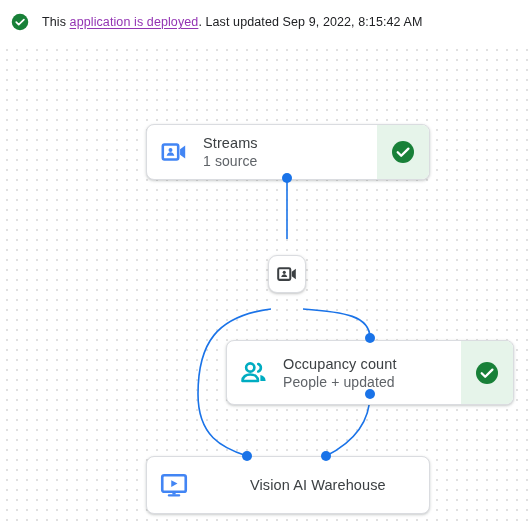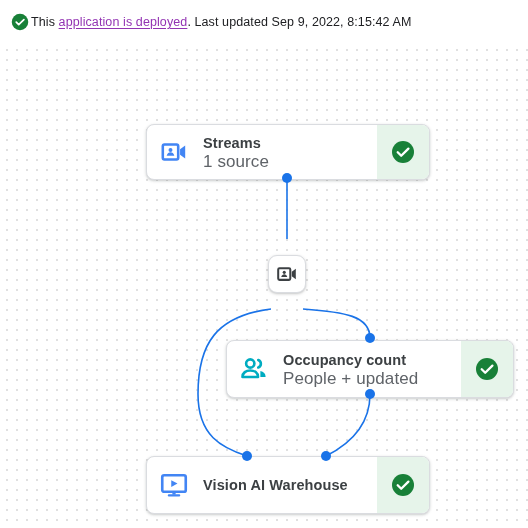--- a/index.html
+++ b/index.html
@@ -24,21 +24,21 @@
     padding-left: 10px;
     background: #ffffff;
     z-index: 6;
   }
   #status-bar .check-wrap {
     width: 20px; height: 20px;
     display: flex; align-items: center; justify-content: center;
     flex: 0 0 auto;
   }
   #status-bar .msg {
-    margin-left: 1px;
+    margin-left: 12px;
     font-size: 12.5px;
     color: #202124;
     letter-spacing: .1px;
     white-space: nowrap;
   }
   #status-bar .msg a,
   #status-bar .msg .link {
     color: #9334b3;
     text-decoration: underline;
     text-underline-offset: 2px;
@@ -81,28 +81,28 @@
   }
   .node-text {
     flex: 1 1 auto;
     display: flex;
     flex-direction: column;
     justify-content: center;
     padding-left: 2px;
   }
   .node-title {
     font-size: 14.5px;
-    font-weight: bold;
+    font-weight: normal;
     color: #3c4043;
     line-height: 18px;
     letter-spacing: .1px;
     white-space: nowrap;
   }
   .node-sub {
-    font-size: 17px;
+    font-size: 14px;
     color: #5f6368;
     line-height: 17px;
     letter-spacing: .1px;
     white-space: nowrap;
     margin-top: 1px;
   }
   .node-status {
     flex: 0 0 52px;
     width: 52px;
     background: #e6f4ea;
@@ -181,21 +181,21 @@
 
   <div id="relay-node" style="left:268px; top:211px;">
     <svg width="22" height="22" viewBox="0 0 24 24" aria-hidden="true">
       <rect x="2.4" y="5.6" width="13.2" height="12.8" rx="1.4" fill="none" stroke="#3c4043" stroke-width="2.2"></rect>
       <circle cx="9" cy="10.2" r="1.7" fill="#3c4043"></circle>
       <path d="M5.7 15.2c.5-1.9 1.9-2.9 3.3-2.9s2.8 1 3.3 2.9z" fill="#3c4043"></path>
       <path d="M17.2 9.6L21.6 6.4v11.2l-4.4-3.2z" fill="#3c4043"></path>
     </svg>
   </div>
 
-  <div class="node" id="node-occupancy" style="left:226px; top:296px; width:288px; height:58px;">
+  <div class="node" id="node-occupancy" style="left:226px; top:296px; width:288px; height:65px;">
     <div class="node-icon">
       <svg width="30" height="30" viewBox="0 0 24 24" aria-hidden="true">
         <circle cx="9" cy="7.6" r="3.3" fill="none" stroke="#00acc1" stroke-width="2.1"></circle>
         <path d="M2.8 18.4c0-3.4 2.8-5.2 6.2-5.2s6.2 1.8 6.2 5.2z" fill="none" stroke="#00acc1" stroke-width="2.1" stroke-linejoin="round"></path>
         <path d="M15.4 4.8a3.2 3.2 0 0 1 0 6" fill="none" stroke="#00acc1" stroke-width="2.1" stroke-linecap="round"></path>
         <path d="M17.1 13.6c2.6.5 4.2 2.3 4.2 4.8h-4.2z" fill="#00acc1"></path>
       </svg>
     </div>
     <div class="node-text">
       <div class="node-title">Occupancy count</div>
@@ -204,21 +204,21 @@
     <div class="node-status">
       <svg width="24" height="24" viewBox="0 0 24 24" aria-hidden="true">
         <circle cx="12" cy="12" r="11" fill="#188038"></circle>
         <path d="M6.7 12.3l3.5 3.5L17.4 8.6" fill="none" stroke="#ffffff" stroke-width="2.3" stroke-linecap="round" stroke-linejoin="round"></path>
       </svg>
     </div>
   </div>
   <div class="port" style="left:365px; top:289px;"></div>
   <div class="port" style="left:365px; top:345px;"></div>
 
-  <div class="node" id="node-warehouse" style="left:146px; top:412px; width:284px; height:58px;">
+  <div class="node" id="node-warehouse" style="left:146px; top:412px; width:284px; height:58px;gap:47px;">
     <div class="node-icon">
       <svg width="30" height="30" viewBox="0 0 24 24" aria-hidden="true">
         <rect x="2.6" y="4.2" width="18.8" height="13.2" rx="1.5" fill="none" stroke="#4285f4" stroke-width="2.1"></rect>
         <path d="M9.8 8.1l5 2.7-5 2.7z" fill="#4285f4"></path>
         <rect x="10.7" y="17.4" width="2.6" height="2.3" fill="#4285f4"></rect>
         <rect x="7" y="19.3" width="10" height="1.9" rx=".9" fill="#4285f4"></rect>
       </svg>
     </div>
     <div class="node-text">
       <div class="node-title">Vision AI Warehouse</div>

